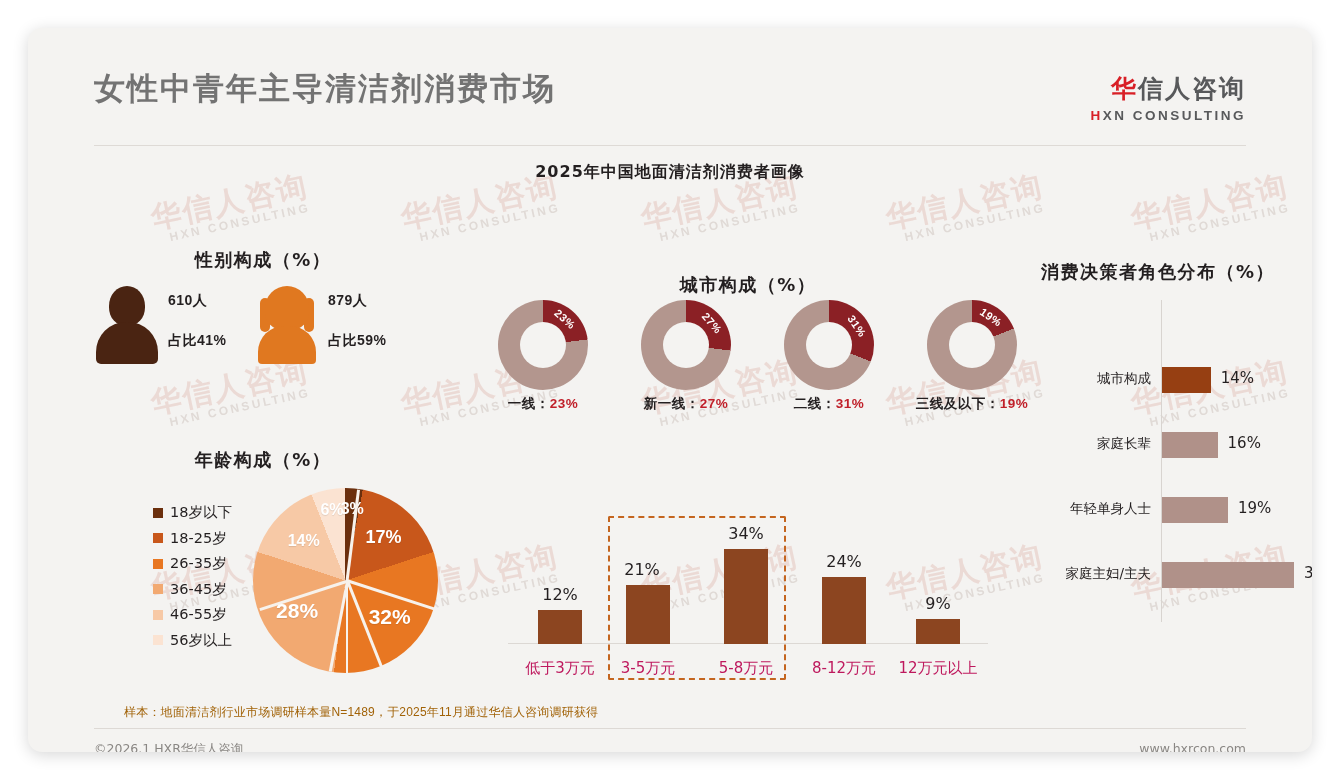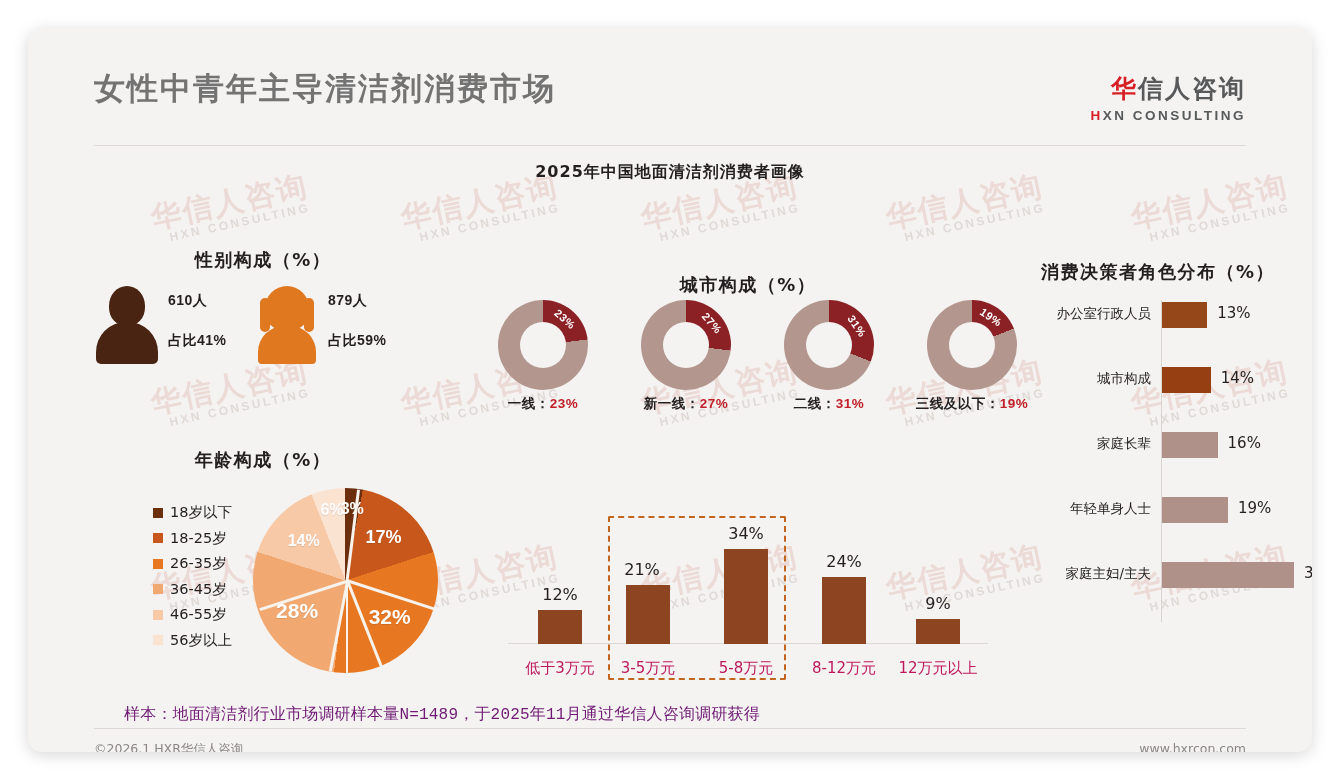--- a/index.html
+++ b/index.html
@@ -165,22 +165,22 @@
   }
   .role-bar{position:absolute;left:149px;top:2px;height:26px;}
   .role-val{
     position:absolute;top:4px;font-size:15px;color:#231f20;white-space:nowrap;
     font-family:"DejaVu Sans","Liberation Sans",sans-serif;
   }
 
   
   .note-rule{position:absolute;left:66px;top:700px;width:1152px;height:1px;background:#ddd9d5;}
   .note{
-    position:absolute;left:96px;top:676px;font-size:16px;color:#701a75;letter-spacing:.2px;
-    font-family:Liberation Mono, monospace;
+    position:absolute;left:96px;top:676px;font-size:12px;color:#a16207;letter-spacing:.2px;
+    font-family:Liberation Sans, sans-serif;
   }
   .copy{
     position:absolute;left:66px;top:713px;font-size:12.5px;color:#8a8784;
     font-family:"DejaVu Sans","Liberation Sans",sans-serif;
   }
   .site{
     position:absolute;right:66px;top:713px;font-size:12.5px;color:#8a8784;
     font-family:"DejaVu Sans","Liberation Sans",sans-serif;
   }
 </style>
@@ -391,25 +391,20 @@
       <div class="inc-bar" style="left: 418px;">
         <div class="val" style="bottom:31.2px">9%</div>
         <div class="rect" style="height:25.2px;background:#8c4520"></div>
       </div>
       <div class="inc-cat" style="left: 385px;">12万元以上</div>
     </div>
 
   <div class="sec-title" id="role-title">消费决策者角色分布（%）</div>
   <div class="roles" id="roles-chart">
     <div class="vaxis"></div>
-  <div class="role-row" style="top: 4px;">
-        <div class="role-lab">办公室行政人员</div>
-        <div class="role-bar" style="width:45.15789473684211px;background:#96471a"></div>
-        <div class="role-val" style="left:204.1578947368421px">13%</div>
-      </div>
       <div class="role-row" style="top: 69px;">
         <div class="role-lab">城市构成</div>
         <div class="role-bar" style="width:48.63157894736842px;background:#963f12"></div>
         <div class="role-val" style="left:207.6315789473684px">14%</div>
       </div>
       <div class="role-row" style="top: 134px;">
         <div class="role-lab">家庭长辈</div>
         <div class="role-bar" style="width:55.57894736842105px;background:#b09189"></div>
         <div class="role-val" style="left:214.57894736842104px">16%</div>
       </div>

